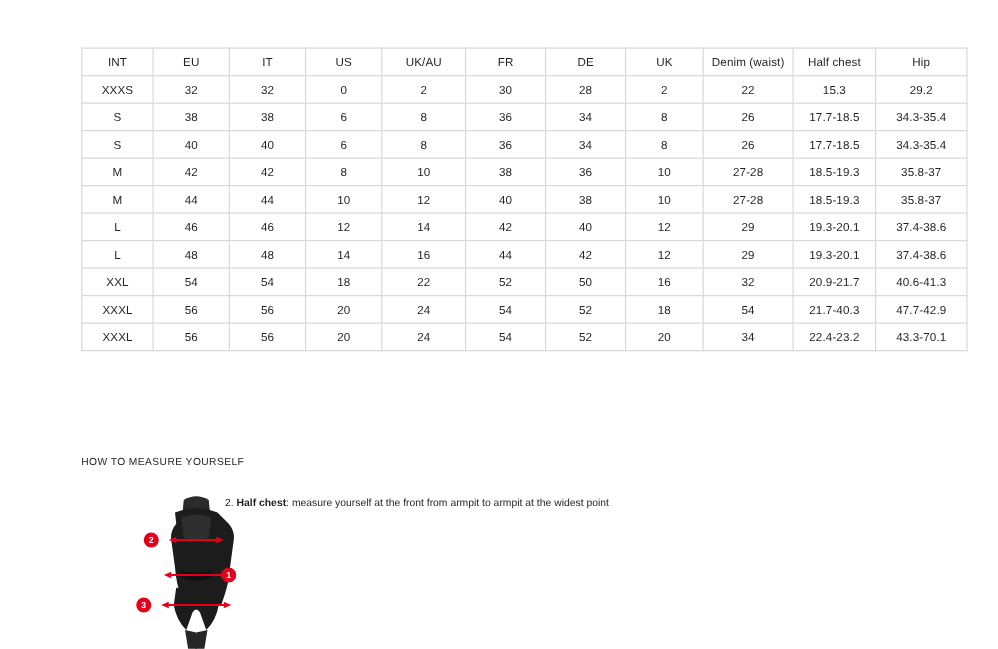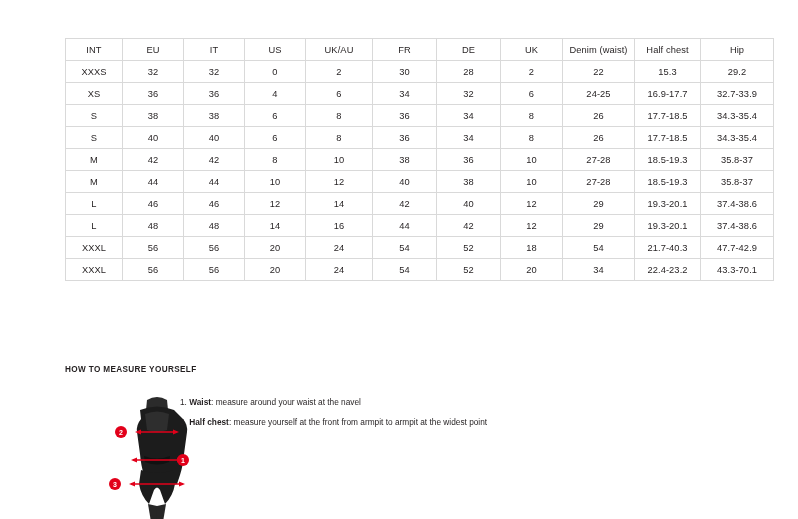--- a/index.html
+++ b/index.html
@@ -63,21 +63,21 @@
 
   
   .measure-section {
     position: absolute;
     left: 65px;
     top: 349px;
     width: 680px;
   }
   .measure-title {
     font-size: 8.2px;
-    font-weight: bold;
+    font-weight: normal;
     letter-spacing: 0.35px;
     color: #231f20;
     margin: 0 0 8px 0;
   }
   .measure-body {
     position: relative;
     display: block;
   }
   .figure-area {
     position: absolute;
@@ -157,33 +157,20 @@
           <td>0</td>
           <td>2</td>
           <td>30</td>
           <td>28</td>
           <td>2</td>
           <td>22</td>
           <td>15.3</td>
           <td>29.2</td>
         </tr>
         <tr>
-          <td>XS</td>
-          <td>36</td>
-          <td>36</td>
-          <td>4</td>
-          <td>6</td>
-          <td>34</td>
-          <td>32</td>
-          <td>6</td>
-          <td>24-25</td>
-          <td>16.9-17.7</td>
-          <td>32.7-33.9</td>
-        </tr>
-        <tr>
           <td>S</td>
           <td>38</td>
           <td>38</td>
           <td>6</td>
           <td>8</td>
           <td>36</td>
           <td>34</td>
           <td>8</td>
           <td>26</td>
           <td>17.7-18.5</td>
@@ -248,20 +235,33 @@
           <td>14</td>
           <td>16</td>
           <td>44</td>
           <td>42</td>
           <td>12</td>
           <td>29</td>
           <td>19.3-20.1</td>
           <td>37.4-38.6</td>
         </tr>
         <tr>
+          <td>XXL</td>
+          <td>54</td>
+          <td>54</td>
+          <td>18</td>
+          <td>22</td>
+          <td>52</td>
+          <td>50</td>
+          <td>16</td>
+          <td>32</td>
+          <td>20.9-21.7</td>
+          <td>40.6-41.3</td>
+        </tr>
+        <tr>
           <td>XXXL</td>
           <td>56</td>
           <td>56</td>
           <td>20</td>
           <td>24</td>
           <td>54</td>
           <td>52</td>
           <td>18</td>
           <td>54</td>
           <td>21.7-40.3</td>
@@ -325,24 +325,20 @@
           <circle cx="36" cy="40" r="6" fill="#e2001a"></circle>
           <text class="badge-text" x="36" y="42.6" text-anchor="middle">2</text>
 
           <circle cx="30" cy="92" r="6" fill="#e2001a"></circle>
           <text class="badge-text" x="30" y="94.6" text-anchor="middle">3</text>
         </svg>
       </div>
 
       <div class="instructions">
         <p>
-          <span class="bullet-num">1.</span>
-          <b>Waist</b><span>: measure around your waist at the navel</span>
-        </p>
-        <p>
           <span class="bullet-num">2.</span>
           <b>Half chest</b><span>: measure yourself at the front from armpit to armpit at the widest point</span>
         </p>
       </div>
 
     </div>
   </div>
 
 </div>
 

